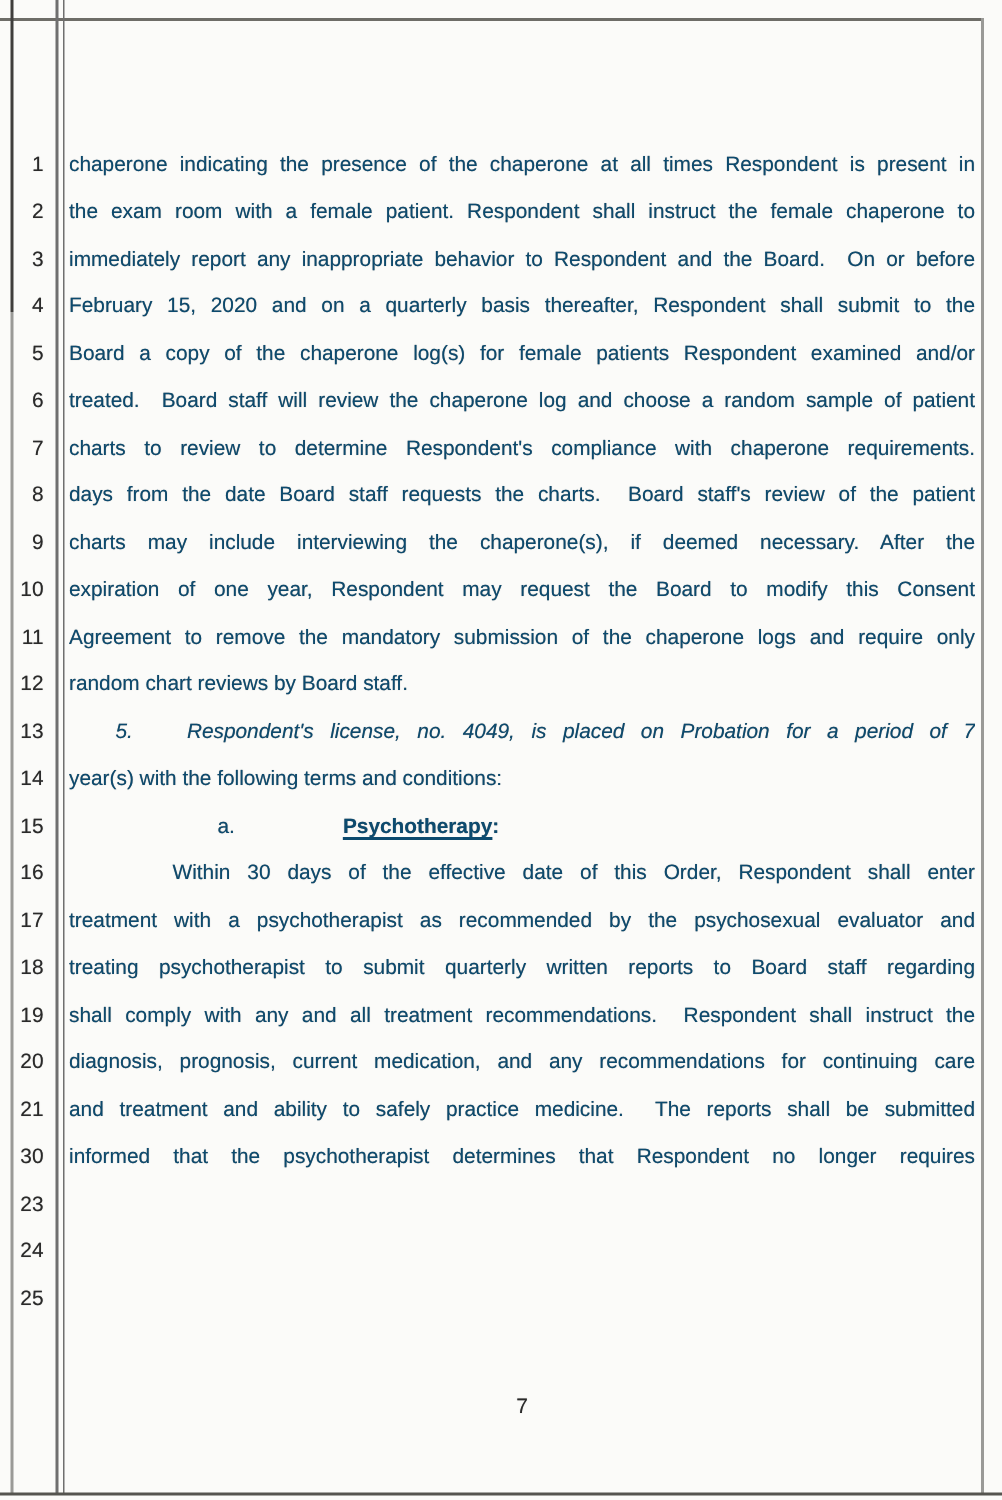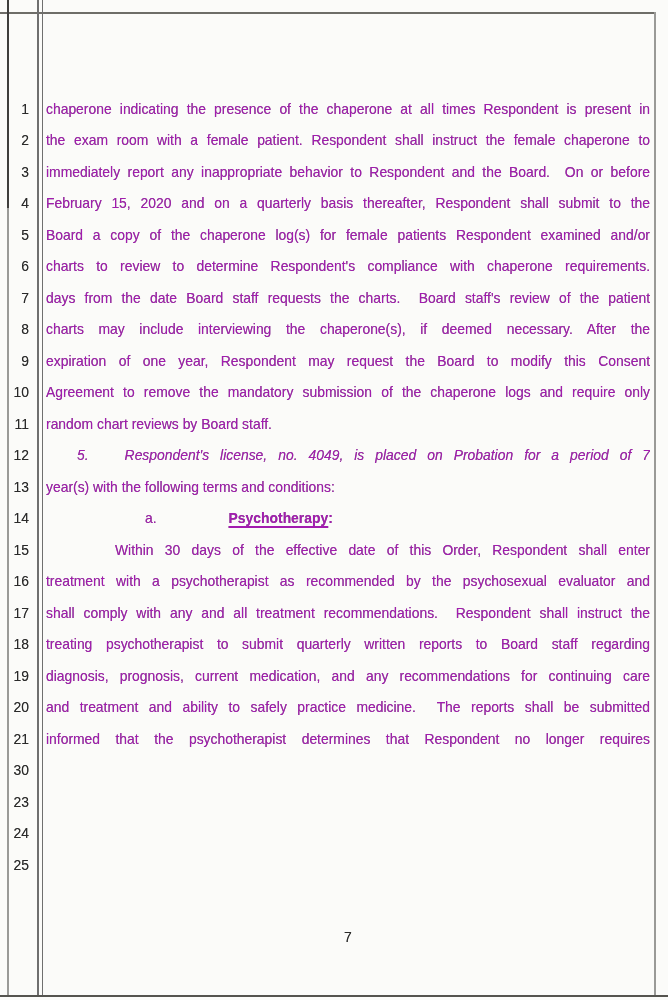--- a/index.html
+++ b/index.html
@@ -40,21 +40,21 @@
     text-shadow: 0 0 0.5px rgba(40,40,40,.55);
   }
   .line-numbers .num { height: 31.5px; }
 
   .content {
     position: absolute;
     left: 46px; top: 93.5px;
     width: 604px;
     font-size: 13.9px;
     line-height: 31.5px;
-    color: #a21caf;
+    color: #0c4a6e;
     text-shadow: 0 0 0.5px rgba(35,35,35,.55);
   }
   .content .line {
     height: 31.5px;
     overflow: hidden;
     text-align: justify;
     text-align-last: left;
   }
   .content .line.just { text-align-last: justify; }
   .tab { display: inline-block; height: 1px; }
@@ -116,32 +116,33 @@
       <div class="num">24</div>
       <div class="num">25</div>
     </div>
 
   <div class="content" id="content">
       <div class="line just">chaperone indicating the presence of the chaperone at all times Respondent is present in</div>
       <div class="line just">the exam room with a female patient. Respondent shall instruct the female chaperone to</div>
       <div class="line just">immediately report any inappropriate behavior to Respondent and the Board.&nbsp; On or before</div>
       <div class="line just">February 15, 2020 and on a quarterly basis thereafter, Respondent shall submit to the</div>
       <div class="line just">Board a copy of the chaperone log(s) for female patients Respondent examined and/or</div>
+      <div class="line just">treated.&nbsp; Board staff will review the chaperone log and choose a random sample of patient</div>
       <div class="line just">charts to review to determine Respondent's compliance with chaperone requirements.</div>
       <div class="line just">days from the date Board staff requests the charts.&nbsp; Board staff's review of the patient</div>
       <div class="line just">charts may include interviewing the chaperone(s), if deemed necessary. After the</div>
       <div class="line just">expiration of one year, Respondent may request the Board to modify this Consent</div>
       <div class="line just">Agreement to remove the mandatory submission of the chaperone logs and require only</div>
       <div class="line">random chart reviews by Board staff.</div>
       <div class="line just" style="padding-left: 31px; font-style: italic;"><span>5.</span><span class="tab" style="width: 36px;"></span>Respondent's license, no. 4049, is placed on Probation for a period of 7</div>
       <div class="line">year(s) with the following terms and conditions:</div>
       <div class="line" style="padding-left: 99px;"><span>a.</span><span class="tab" style="width: 28px;"></span><span class="heading">Psychotherapy</span><span class="heading-suffix">:</span></div>
       <div class="line just" style="padding-left: 69px;">Within 30 days of the effective date of this Order, Respondent shall enter</div>
       <div class="line just">treatment with a psychotherapist as recommended by the psychosexual evaluator and</div>
+      <div class="line just">treating psychotherapist to submit quarterly written reports to Board staff regarding</div>
       <div class="line just">shall comply with any and all treatment recommendations.&nbsp; Respondent shall instruct the</div>
-      <div class="line just">treating psychotherapist to submit quarterly written reports to Board staff regarding</div>
       <div class="line just">diagnosis, prognosis, current medication, and any recommendations for continuing care</div>
       <div class="line just">and treatment and ability to safely practice medicine.&nbsp; The reports shall be submitted</div>
       <div class="line just">informed that the psychotherapist determines that Respondent no longer requires</div>
     </div>
 
   <div class="page-number">7</div>
 </div>
 
 </body></html>

